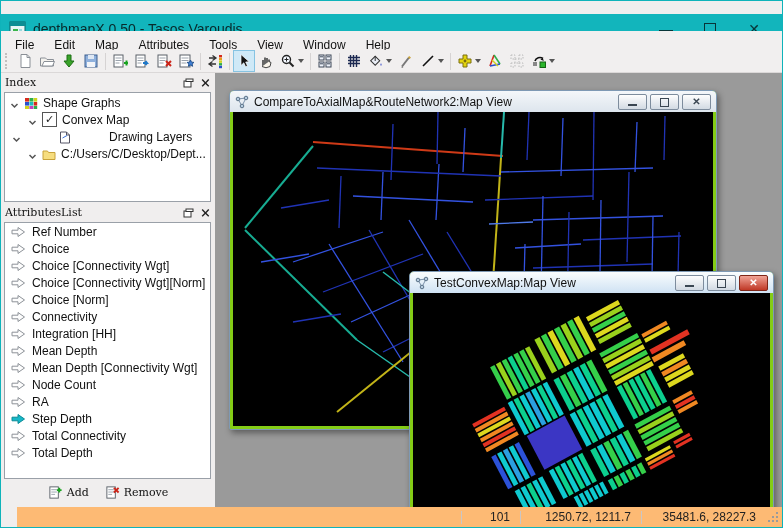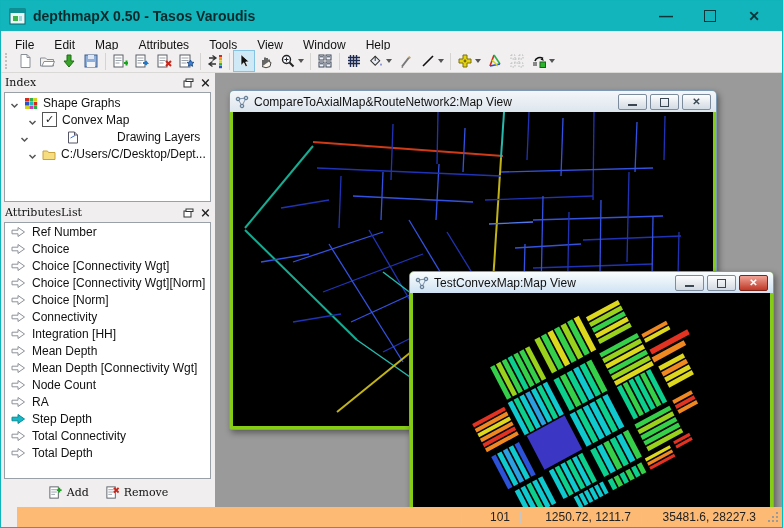--- a/index.html
+++ b/index.html
@@ -1,20 +1,20 @@
 <!DOCTYPE html>
 <html><head>
 <meta charset="utf-8">
 <style>
   html,body{margin:0;padding:0;background:#555;}
   .app{position:relative;width:783px;height:528px;background:#f0eeee;
        font-family:"Liberation Sans",sans-serif;border:1px solid #0fb3ba;box-sizing:border-box;overflow:hidden;}
   
-  .titlebar{position:absolute;left:0;top:0;right:0;height:30px;background:#12b5bc;
-            display:flex;align-items:center;padding:0 6px;box-sizing:border-box;font-weight:bold;}
+  .titlebar{position:absolute;left:0;top:13px;right:0;height:30px;background:#12b5bc;
+            display:flex;align-items:center;padding:0 6px;box-sizing:border-box;}
   .titlebar .app-icon{width:17px;height:17px;margin:0 7px 0 2px;}
   .titlebar .title{font-size:14px;color:#082a2c;}
   .win-controls{margin-left:auto;display:flex;}
   .win-ctl{width:44px;height:30px;display:flex;align-items:center;justify-content:center;
            font-size:14px;color:#083538;cursor:default;}
   .g-max-main{width:10px;height:10px;border:1.5px solid #083538;}
   
   .menubar{position:absolute;left:0;top:30px;right:0;height:19px;background:#f1efef;
            display:flex;align-items:center;padding-left:4px;font-size:12px;color:#111;}
   .menu-item{display:inline-block;padding:15px 10px;margin-top:8px;}
@@ -306,21 +306,21 @@
         </svg>
         <span>Shape Graphs</span>
       </div>
       <div class="trow" style="padding-left:23px;">
         <svg class="chev" viewBox="0 0 9 9">
             <path d="M1.5 3 L4.5 6 7.5 3" fill="none" stroke="#555" stroke-width="1.5"></path>
           </svg>
         <span class="checkbox">✓</span>
         <span>Convex Map</span>
       </div>
-      <div class="trow" style="padding-left:15px;gap:32px;">
+      <div class="trow" style="padding-left:7px;gap:32px;">
         <svg class="chev" viewBox="0 0 9 9">
             <path d="M1.5 3 L4.5 6 7.5 3" fill="none" stroke="#555" stroke-width="1.5"></path>
           </svg>
         <svg class="ticon" viewBox="0 0 14 13">
           <path d="M2.5 1 h6 l3 3 V12 H2.5 z" fill="#fff" stroke="#556"></path>
             <path d="M8.5 1 v3 h3" fill="none" stroke="#556"></path>
           <path d="M4.5 7 L9 4.5" stroke="#3a6fd8"></path>
         </svg>
         <span>Drawing Layers</span>
       </div>

